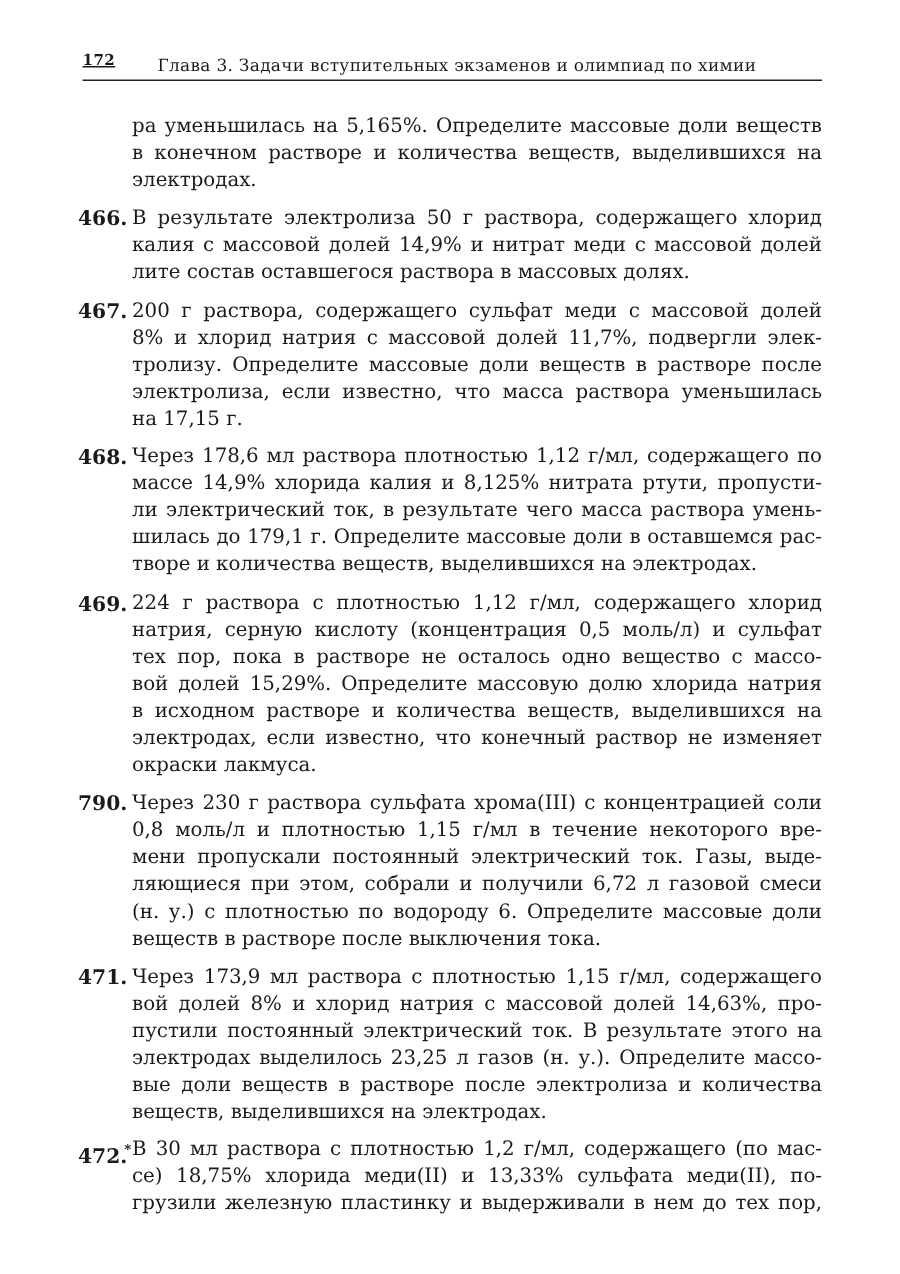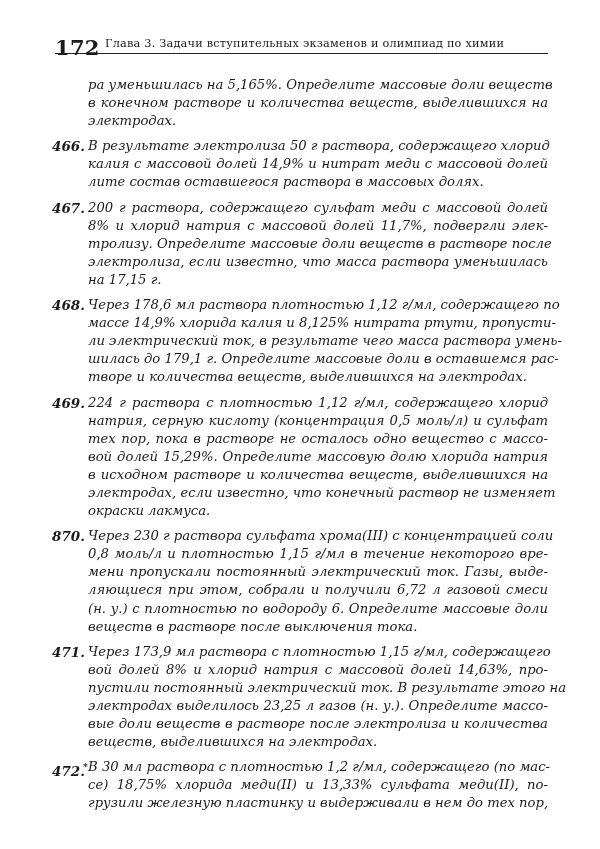--- a/index.html
+++ b/index.html
@@ -1,26 +1,26 @@
 <!DOCTYPE html>
 <html><head>
 <meta charset="utf-8">
 <style>
   html, body { margin: 0; padding: 0; background: #ffffff; }
   body { width: 600px; height: 849px; overflow: hidden; position: relative;
          font-family: "DejaVu Serif", "Liberation Serif", serif; color: #1a1a1a; }
   .page { position: absolute; left: 0; top: 0; width: 600px; height: 849px; }
   .header { position: absolute; left: 55px; top: 36px; width: 493px; height: 17px;
             border-bottom: 1.5px solid #222; }
-  .page-num { position: absolute; left: 0; top: -1px; font-weight: bold; font-size: 21px;
-              font-family: "DejaVu Serif", serif; letter-spacing: 0.3px; }
+  .page-num { position: absolute; left: 0; top: -1px; font-weight: bold; font-size: 10px;
+              font-family: "DejaVu Serif", serif; letter-spacing: 0.3px; text-decoration: underline; }
   .running-title { position: absolute; left: 50px; top: 1px; font-size: 11.3px;
                    font-family: "DejaVu Serif", serif; letter-spacing: 0.2px; white-space: nowrap; text-align: right; }
   .body { position: absolute; left: 0; top: 76px; width: 600px; }
-  .para { position: relative; margin: 0 0 7px 0; font-style: italic; }
+  .para { position: relative; margin: 0 0 7px 0; }
   .line { position: relative; left: 88px; width: 460px; height: 18.1px; font-size: 13.2px;
           line-height: 18.1px; white-space: nowrap; text-align: justify; text-align-last: justify;
           font-family: "DejaVu Serif", serif; letter-spacing: 0; }
   .line.last { text-align-last: left; }
   .num { position: absolute; left: 52px; top: 0; font-weight: bold; font-size: 13.5px;
          line-height: 18.1px; font-family: "DejaVu Serif", serif; }
   .star { font-size: 9px; vertical-align: 6px; margin-left: -2px; }
 </style>
 </head>
 <body>
@@ -68,21 +68,21 @@
       <div class="line">224 г раствора с плотностью 1,12 г/мл, содержащего хлорид</div>
       <div class="line">натрия, серную кислоту (концентрация 0,5 моль/л) и сульфат</div>
       <div class="line">тех пор, пока в растворе не осталось одно вещество с массо-</div>
       <div class="line">вой долей 15,29%. Определите массовую долю хлорида натрия</div>
       <div class="line">в исходном растворе и количества веществ, выделившихся на</div>
       <div class="line">электродах, если известно, что конечный раствор не изменяет</div>
       <div class="line last">окраски лакмуса.</div>
     </div>
 
     <div class="para">
-      <span class="num">870.</span>
+      <span class="num">790.</span>
       <div class="line">Через 230 г раствора сульфата хрома(III) с концентрацией соли</div>
       <div class="line">0,8 моль/л и плотностью 1,15 г/мл в течение некоторого вре-</div>
       <div class="line">мени пропускали постоянный электрический ток. Газы, выде-</div>
       <div class="line">ляющиеся при этом, собрали и получили 6,72 л газовой смеси</div>
       <div class="line">(н. у.) с плотностью по водороду 6. Определите массовые доли</div>
       <div class="line last">веществ в растворе после выключения тока.</div>
     </div>
 
     <div class="para">
       <span class="num">471.</span>

